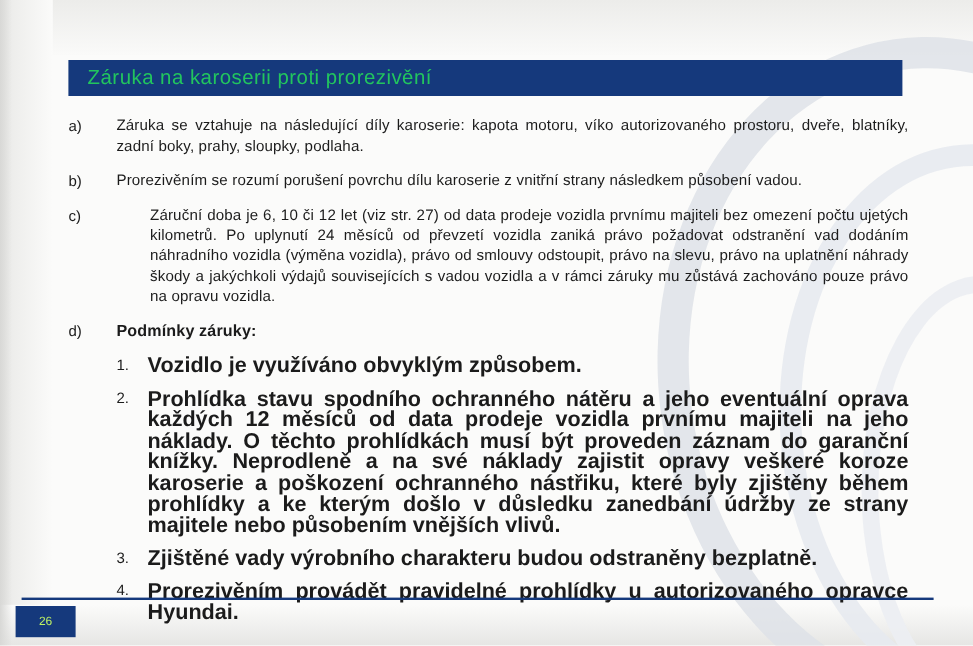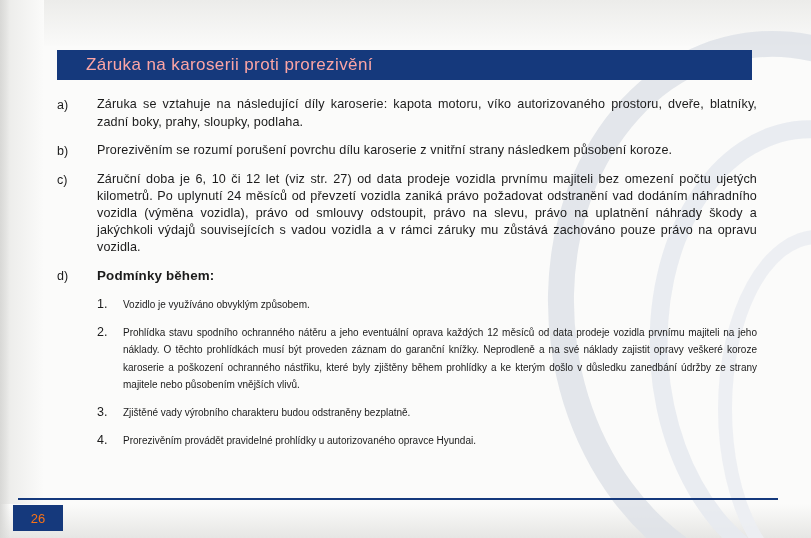--- a/index.html
+++ b/index.html
@@ -73,24 +73,24 @@
     position: absolute;
     left: 57px;
     top: 50px;
     width: 695px;
     height: 30px;
     background: #15397c;
     display: flex;
     align-items: center;
   }
   .title-bar .title-text {
-    color: #fca5a5;
+    color: #22c55e;
     font-size: 17px;
     letter-spacing: 0.4px;
-    padding-left: 29px;
+    padding-left: 16px;
     white-space: nowrap;
   }
 
   .content {
     position: absolute;
     left: 57px;
     top: 96px;
     width: 700px;
     color: #1b1b1b;
   }
@@ -108,21 +108,21 @@
     padding-top: 1px;
     color: #1b1b1b;
   }
   .item .body {
     flex: 1 1 auto;
     font-size: 12.6px;
     line-height: 17.5px;
     text-align: justify;
     letter-spacing: 0.01em;
   }
-  .item.tight .body { line-height: 17px; }
+  .item.tight .body { line-height: 17px; margin-left: 28px; }
 
   .subhead .body {
     font-size: 13.4px;
     font-weight: 600;
   }
 
   .sublist {
     margin-top: 7px;
     margin-left: 40px;
   }
@@ -132,23 +132,24 @@
     margin-bottom: 10px;
   }
   .subitem .marker {
     width: 26px;
     flex: 0 0 26px;
     font-size: 12.5px;
     line-height: 17.5px;
   }
   .subitem .body {
     flex: 1 1 auto;
-    font-size: 10px;
+    font-size: 18px;
     line-height: 17.6px;
     text-align: justify;
+    font-weight: bold;
   }
 
   .footer-rule {
     position: absolute;
     left: 18px;
     top: 498px;
     width: 760px;
     height: 2px;
     background: #15397c;
   }
@@ -157,22 +158,22 @@
     left: 13px;
     top: 505px;
     width: 50px;
     height: 26px;
     background: #15397c;
     display: flex;
     align-items: center;
     justify-content: center;
   }
   .page-number-box .num {
-    color: #f97316;
-    font-size: 13px;
+    color: #bef264;
+    font-size: 10px;
   }
   .edge-dark-left {
     position: absolute;
     left: 0; top: 0;
     width: 10px; height: 538px;
     background: linear-gradient(90deg, #d8d8d6 0%, rgba(251,251,250,0) 100%);
     pointer-events: none;
   }
 </style>
 </head>
@@ -194,31 +195,31 @@
 
   <div class="content">
 
     <div class="item">
       <div class="marker">a)</div>
       <div class="body">Záruka se vztahuje na následující díly karoserie: kapota motoru, víko autorizovaného prostoru, dveře, blatníky, zadní boky, prahy, sloupky, podlaha.</div>
     </div>
 
     <div class="item">
       <div class="marker">b)</div>
-      <div class="body">Prorezivěním se rozumí porušení povrchu dílu karoserie z vnitřní strany následkem působení koroze.</div>
+      <div class="body">Prorezivěním se rozumí porušení povrchu dílu karoserie z vnitřní strany následkem působení vadou.</div>
     </div>
 
     <div class="item tight">
       <div class="marker">c)</div>
       <div class="body">Záruční doba je 6, 10 či 12 let (viz str. 27) od data prodeje vozidla prvnímu majiteli bez omezení počtu ujetých kilometrů. Po uplynutí 24 měsíců od převzetí vozidla zaniká právo požadovat odstranění vad dodáním náhradního vozidla (výměna vozidla), právo od smlouvy odstoupit, právo na slevu, právo na uplatnění náhrady škody a jakýchkoli výdajů souvisejících s vadou vozidla a v rámci záruky mu zůstává zachováno pouze právo na opravu vozidla.</div>
     </div>
 
     <div class="item subhead">
       <div class="marker">d)</div>
-      <div class="body">Podmínky během:</div>
+      <div class="body">Podmínky záruky:</div>
     </div>
 
     <div class="sublist">
 
       <div class="subitem">
         <div class="marker">1.</div>
         <div class="body">Vozidlo je využíváno obvyklým způsobem.</div>
       </div>
 
       <div class="subitem">

